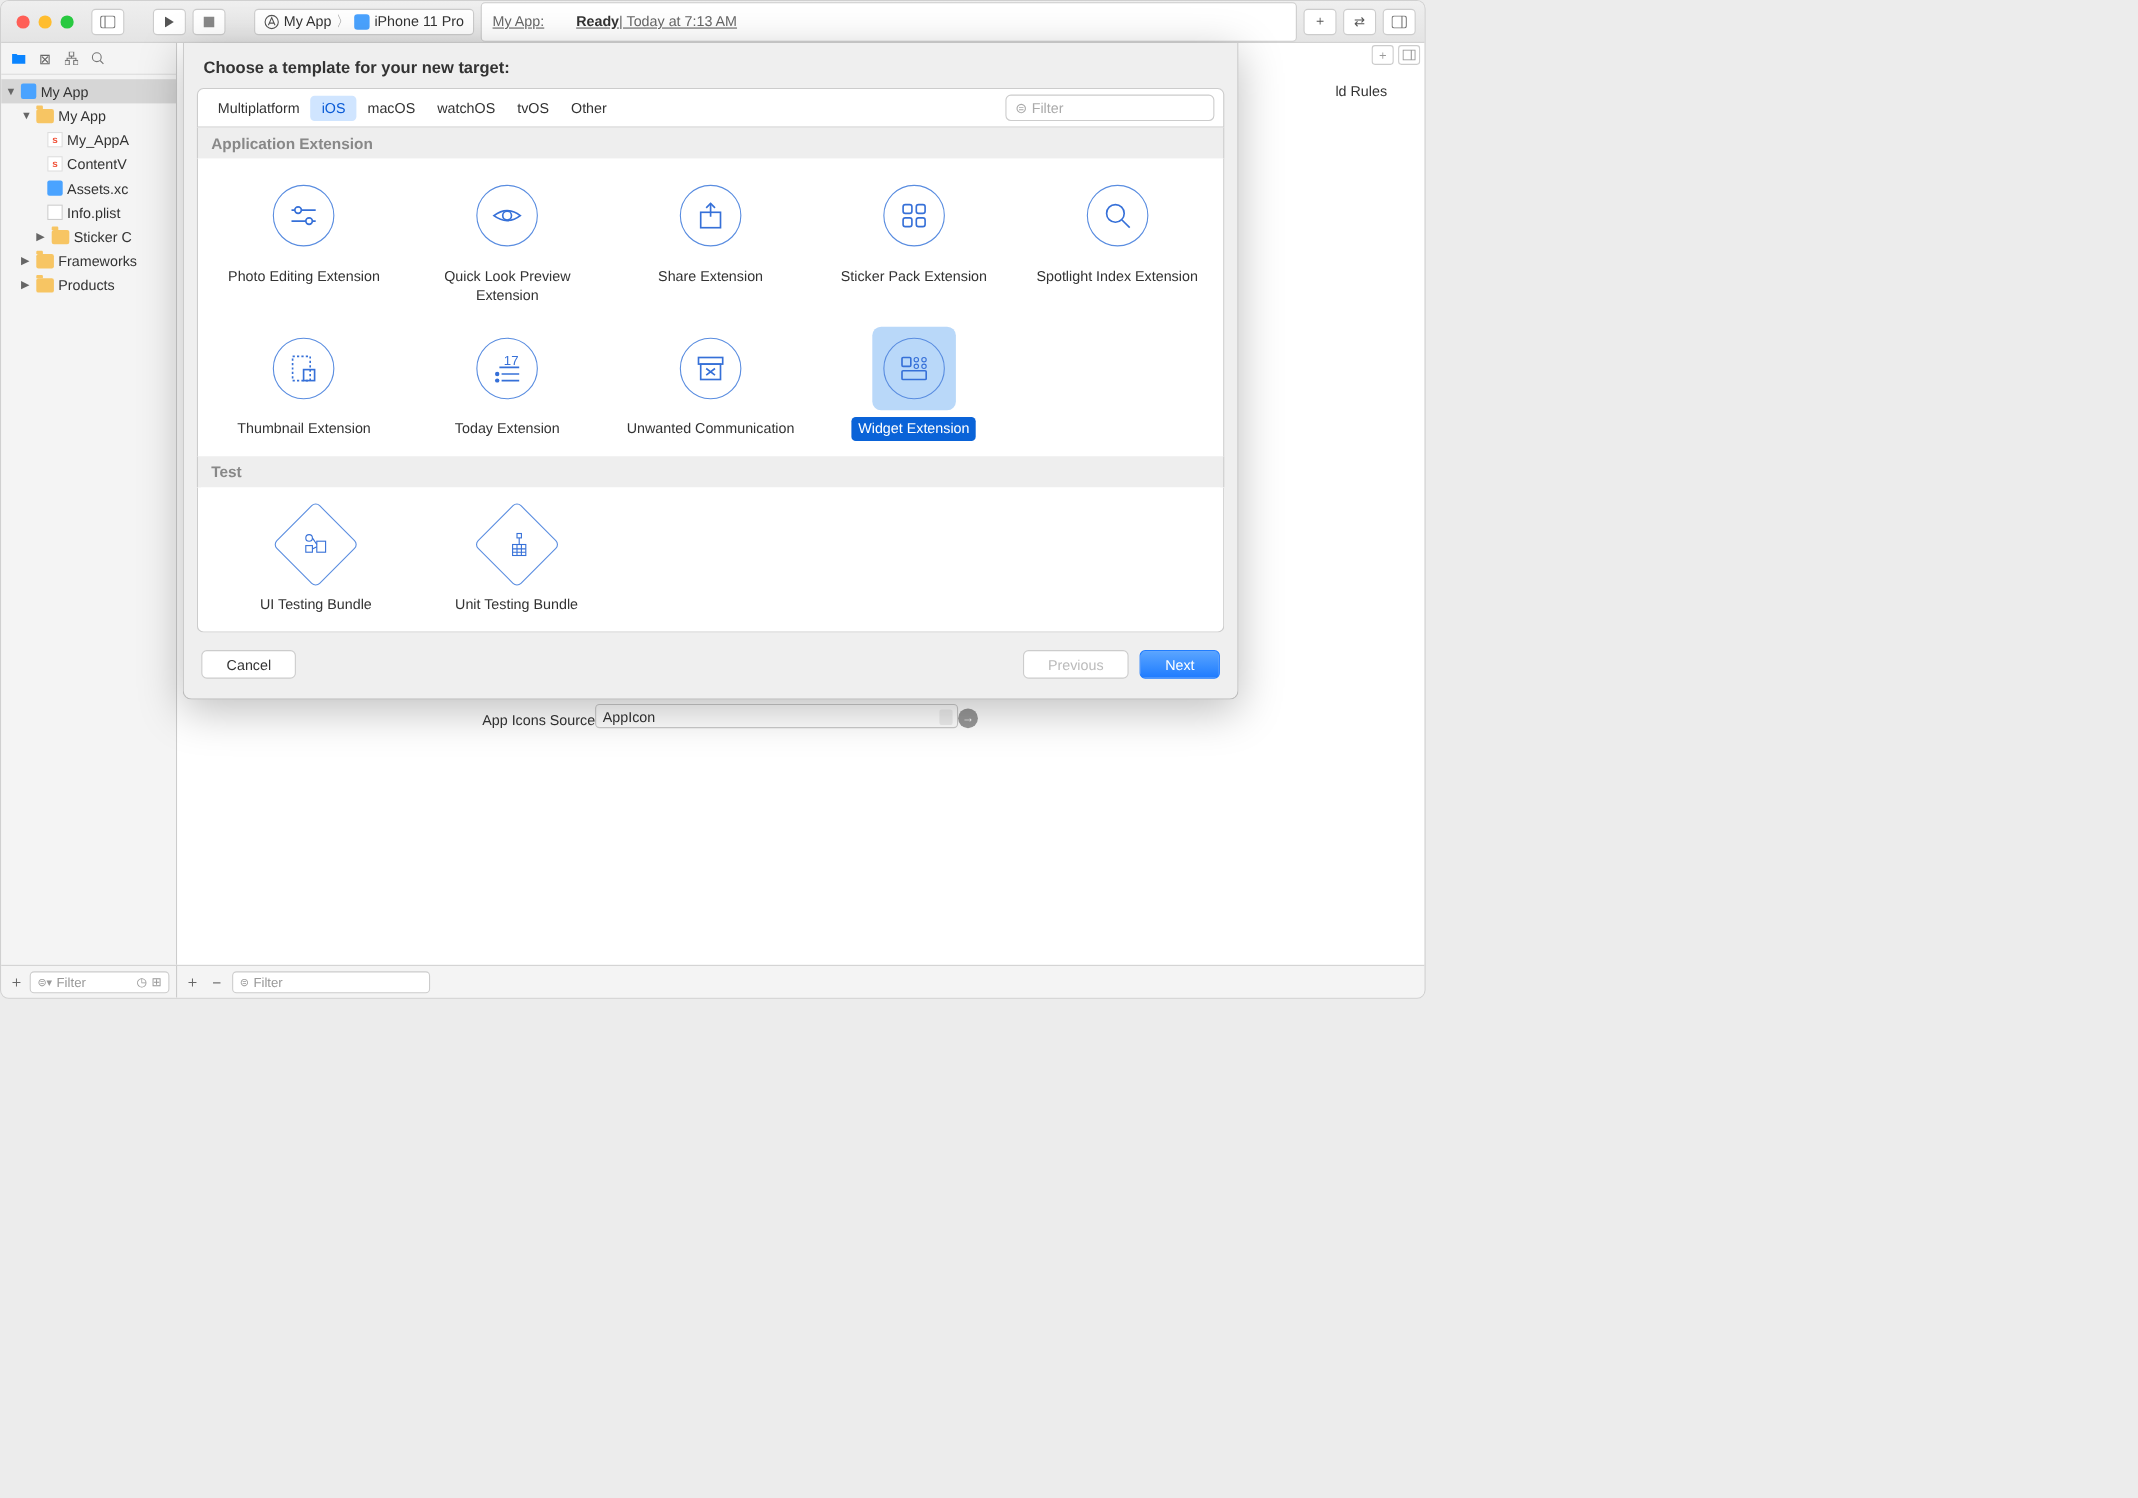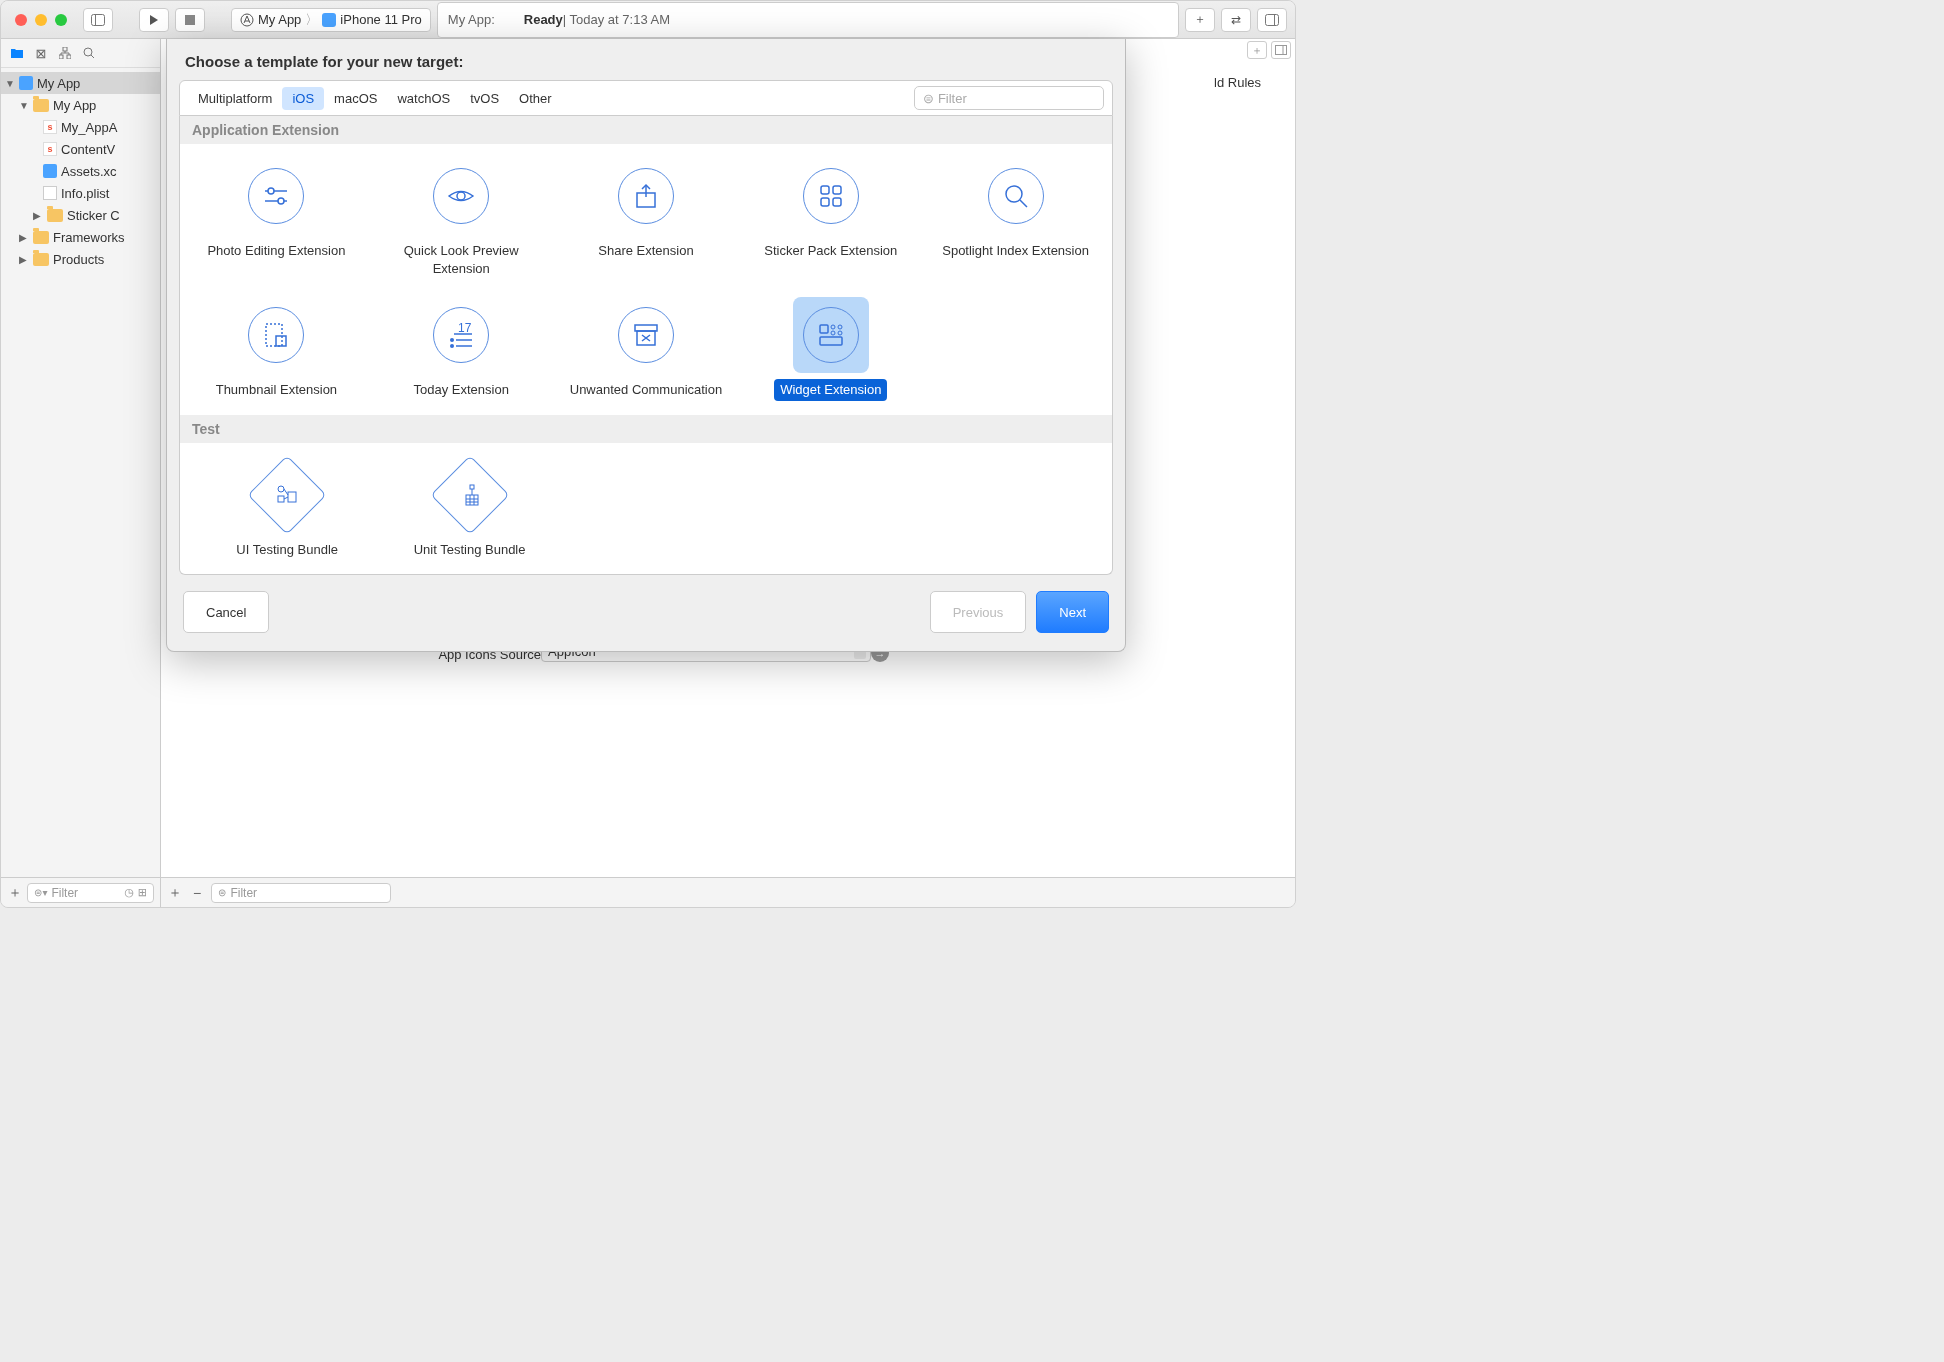--- a/index.html
+++ b/index.html
@@ -34,21 +34,21 @@
   display:flex; align-items:center; justify-content:center; font-size:12px; color:#555;
   padding:0 6px;
 }
 .tb-btn.play svg{width:10px;height:10px;}
 .scheme {
   height:24px; background:#fff; border:1px solid #ccc; border-radius:4px;
   display:flex; align-items:center; padding:0 8px; font-size:13px; gap:4px;
 }
 .status-bar {
   flex:1; height:36px; background:#fff; border:1px solid #ccc; border-radius:4px;
-  display:flex; align-items:center; padding:0 10px; font-size:13px; color:#666;
+  display:flex; align-items:center; padding:0 10px; font-size:13px; color:#666;text-decoration:underline;
 }
 .status-bar b { color:#333;padding-left:29px; }
 
 
 .main { display:flex; height: calc(100% - 38px - 30px); }
 .sidebar {
   width: 160px; border-right:1px solid #ccc; background:#f4f4f4;
   display:flex; flex-direction:column;
 }
 .nav-icons { display:flex; gap:8px; padding:6px 8px; border-bottom:1px solid #ddd; align-items:center;}
@@ -110,21 +110,21 @@
 .cell { display:flex; flex-direction:column; align-items:center; gap:6px; }
 .cell-icon-wrap { width:76px; height:76px; border-radius:8px; display:flex; align-items:center; justify-content:center;}
 .cell.selected .cell-icon-wrap { background:#b9d8f9;}
 .cell-icon { width:56px; height:56px; border:1.5px solid #5a8de0; border-radius:50%; display:flex; align-items:center; justify-content:center; color:#3670d8;}
 .cell-icon.diamond { border-radius:10%; transform:rotate(45deg);}
 .cell-icon.diamond > *{transform:rotate(-45deg);}
 .cell-label { font-size:13px; text-align:center; line-height:1.35; padding:2px 6px; border-radius:4px;}
 .cell.selected .cell-label { background:#0a63d8; color:#fff;}
 .sheet-buttons { display:flex; padding:16px 16px 18px; gap:10px; align-items:center;}
 .sheet-buttons .spacer{flex:1;}
-.mac-btn { height:42px; padding:0 22px; border:1px solid #ccc; border-radius:5px; background:#fff; font-size:13px; display:flex; align-items:center;}
+.mac-btn { height:26px; padding:0 22px; border:1px solid #ccc; border-radius:5px; background:#fff; font-size:13px; display:flex; align-items:center;}
 .mac-btn.primary { background:linear-gradient(#5aa5ff,#1f7cff); border-color:#1f7cff; color:#fff;}
 .mac-btn.disabled { color:#bbb;margin-left:44px; }
 
 
 .below-sheet { position:absolute; top:510px; left:380px; font-size:13px; color:#333; }
 .check-row { display:flex; align-items:center; gap:6px; margin-bottom:42px;}
 .section-h { font-weight:bold; font-size:13px; margin-bottom:16px; display:flex; align-items:center; gap:6px;}
 .form-row { display:flex; align-items:flex-end; }
 .form-label { width:130px; text-align:right;}
 .select-box { width:330px; height:22px; border:1px solid #ccc; border-radius:4px; background:#fff; padding:0 6px; display:flex; align-items:center; font-size:13px; position:relative;}

